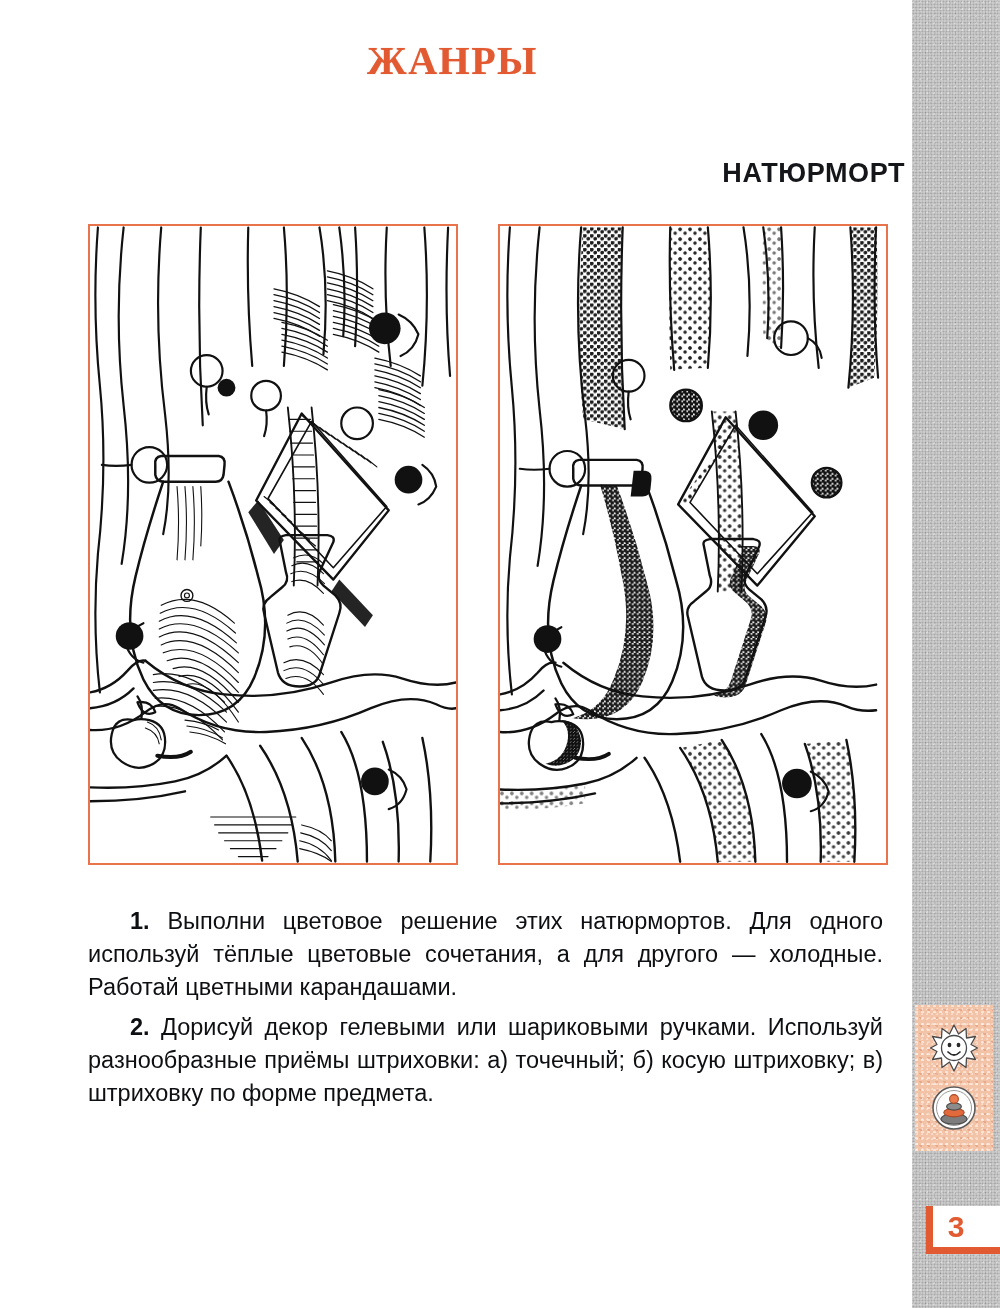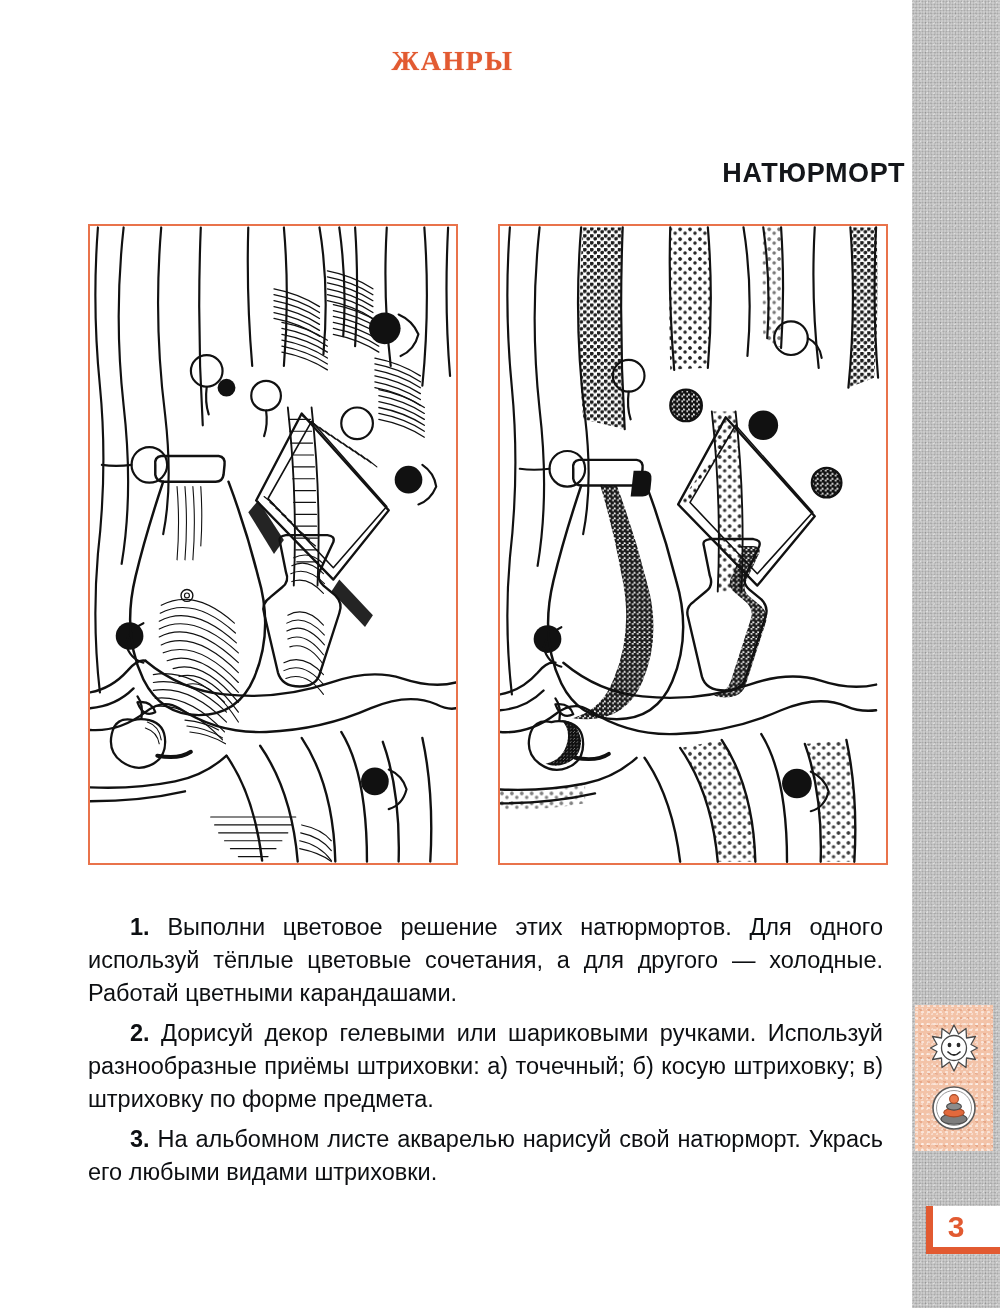--- a/index.html
+++ b/index.html
@@ -58,41 +58,41 @@
 
   
   .title-block{position:absolute;left:0;top:42px;width:905px;text-align:center;}
   .title-l1,.title-l2{
     color:#e25a31;
     font-family:"Liberation Serif", serif;
     font-weight:bold;letter-spacing:1.5px;
     text-shadow:0 0 1px rgba(226,90,49,.55);
     white-space:nowrap;
   }
-  .title-l1{font-size:28px;line-height:38px;}
+  .title-l1{font-size:40px;line-height:38px;}
   .title-l2{font-size:36px;line-height:44px;}
   .subtitle{
     position:absolute;left:0;top:158px;width:905px;text-align:right;
     font-size:27px;font-weight:bold;color:#14161a;letter-spacing:.6px;
     font-family:"Liberation Sans", sans-serif;
   }
 
   
   .plates{position:absolute;left:88px;top:224px;width:800px;height:641px;}
   .plate{position:absolute;top:0;height:641px;border:2px solid #e9734b;box-sizing:border-box;background:#fff;overflow:hidden;}
   .plate.left{left:0;width:370px;}
   .plate.right{left:410px;width:390px;}
   .plate svg{display:block;width:100%;height:100%;}
 
   
   .body-text{
     position:absolute;left:88px;top:905px;width:795px;
     color:#0d0f12;
     font-family:"Liberation Sans", sans-serif;
-    font-size:23.5px;line-height:33px;margin-top:6px;
+    font-size:23.5px;line-height:33px;
   }
   .body-text p{margin:0 0 7px 0;text-align:justify;text-indent:42px;}
   .body-text p:last-child{margin-bottom:0;}
   .body-text b{font-weight:bold;}
 </style>
 </head>
 <body>
 
 <div class="page">
 
@@ -460,24 +460,20 @@
 
   <div class="body-text">
     <p>
       <b>1.</b>
       <span>Выполни цветовое решение этих натюрмортов. Для одного используй тёплые цветовые сочетания, а для другого — холодные. Работай цветными карандашами.</span>
     </p>
     <p>
       <b>2.</b>
       <span>Дорисуй декор гелевыми или шариковыми ручками. Используй разнообразные приёмы штриховки: а) точечный; б) косую штриховку; в) штриховку по форме предмета.</span>
     </p>
-    <p>
-      <b>3.</b>
-      <span>На альбомном листе акварелью нарисуй свой натюрморт. Укрась его любыми видами штриховки.</span>
-    </p>
   </div>
 
   <div class="spine"></div>
 
   <div class="icon-panel">
     <div class="icon-slot sun">
       <svg width="50" height="50" viewBox="0 0 50 50" xmlns="http://www.w3.org/2000/svg">
         <g stroke="#4a4a4a" stroke-width="1.3" fill="#ffffff" stroke-linejoin="round">
           <path d="M25 2 L29.5 11 L37 5.5 L37.5 15 L46.5 13.5 L42 21.5 L48.5 25 L42 28.5 L46.5 36.5 L37.5 35 L37 44.5 L29.5 39 L25 48 L20.5 39 L13 44.5 L12.5 35 L3.5 36.5 L8 28.5 L1.5 25 L8 21.5 L3.5 13.5 L12.5 15 L13 5.5 L20.5 11 Z"></path>
           <circle cx="25" cy="25" r="12.5"></circle>

